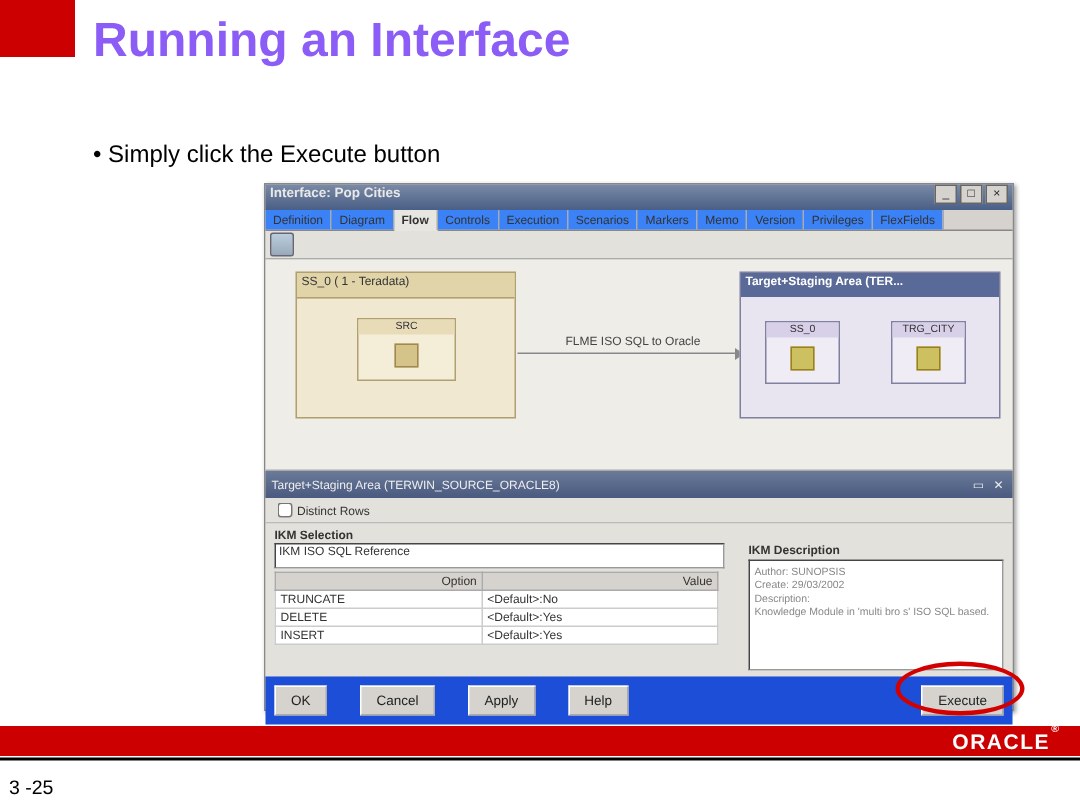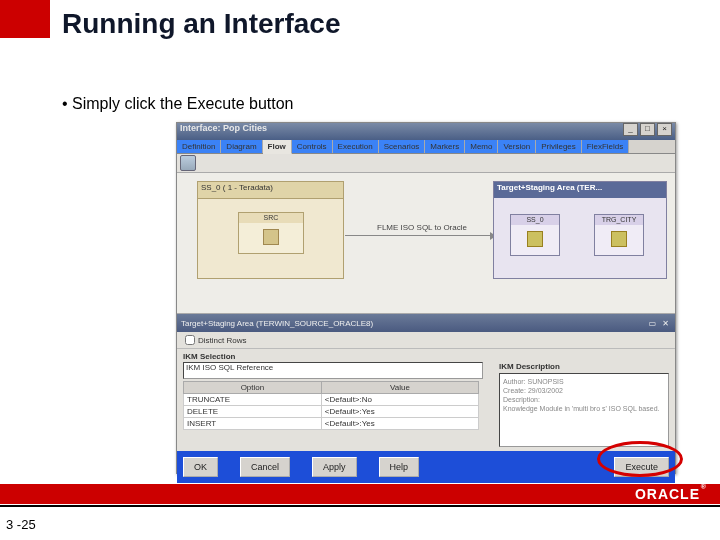--- a/index.html
+++ b/index.html
@@ -1,17 +1,17 @@
 <!DOCTYPE html>
 <html><head>
 <meta charset="utf-8">
 <style>
   html,body{margin:0;padding:0;width:720px;height:540px;background:#fff;font-family:Arial,Helvetica,sans-serif;overflow:hidden}
   .red-block{position:absolute;left:0;top:0;width:50px;height:38px;background:#cc0000}
-  .title{position:absolute;left:62px;top:8px;font-size:28px;font-weight:bold;color:#0f172a}
+  .title{position:absolute;left:62px;top:8px;font-size:32px;font-weight:bold;color:#8b5cf6}
   .bullet{position:absolute;left:62px;top:95px;font-size:16px;color:#000}
   .bullet::before{content:"• ";}
   
   .shot{position:absolute;left:176px;top:122px;width:498px;height:350px;background:#d6d3ce;border:1px solid #888;box-shadow:1px 1px 3px rgba(0,0,0,.4)}
   .shot-titlebar{height:17px;background:linear-gradient(#7a8aa6,#4a5f86);display:flex;align-items:flex-start;justify-content:space-between;padding:0 3px}
   .shot-title{color:#e8e8e8;font-size:9px;font-weight:bold}
   .win-btns{display:flex;gap:2px}
   .win-btn{width:13px;height:11px;background:#d6d3ce;border:1px solid #666;font-size:8px;line-height:10px;text-align:center;color:#222}
   
   .tabs{display:flex;background:#d6d3ce;border-bottom:1px solid #888;font-size:8px;color:#333}
@@ -40,21 +40,21 @@
   .stage-hdr{height:16px;background:linear-gradient(#6a7a98,#4a5a80);color:#eee;font-size:8px;font-weight:normal;padding:1px 4px;display:flex;justify-content:space-between;align-items:center}
   .stage-hdr .r{font-size:8px;letter-spacing:2px}
   .checkbox-row{height:16px;font-size:8px;display:flex;align-items:center;padding-left:4px;background:#e3e1dc;border-bottom:1px solid #bbb;color:#333}
   .checkbox-row input{width:10px;height:10px;margin-right:3px}
   
   .ikm-row{font-size:8px;font-weight:bold;color:#333;padding:3px 6px 1px;background:#e3e1dc}
   .ikm-body{display:flex;gap:20px;padding:0 6px 4px;background:#e3e1dc}
   .ikm-left{flex:1}
   .ikm-select{width:100%;height:15px;font-size:8px;background:#fff;border:1px inset #999;padding-left:2px;color:#333}
   .opt-table{width:100%;border-collapse:collapse;font-size:8px;margin-top:2px;background:#fff}
-  .opt-table th{background:#d6d3ce;border:1px solid #aaa;text-align:center;padding:1px 3px;font-weight:normal;color:#333}
+  .opt-table th{background:#d6d3ce;border:1px solid #aaa;text-align:right;padding:1px 3px;font-weight:normal;color:#333}
   .opt-table td{border:1px solid #ccc;padding:1px 3px;color:#333}
   .ikm-right{width:170px}
   .desc-box{height:66px;background:#fff;border:1px inset #999;font-size:7px;color:#888;padding:3px;line-height:1.3}
   .desc-hdr{font-size:8px;font-weight:bold;color:#333;margin-bottom:2px}
   
   .btn-row{display:flex;gap:22px;padding:6px;background:#1d4ed8}
   .btn{height:18px;padding:0 10px;font-size:9px;background:#d6d3ce;border:1px outset #fff;color:#222;display:flex;align-items:center}
   .btn-row .sp{flex:1}
   
   .highlight{position:absolute;right:-8px;bottom:-4px;width:80px;height:30px;border:3px solid #d40000;border-radius:50%;pointer-events:none}

